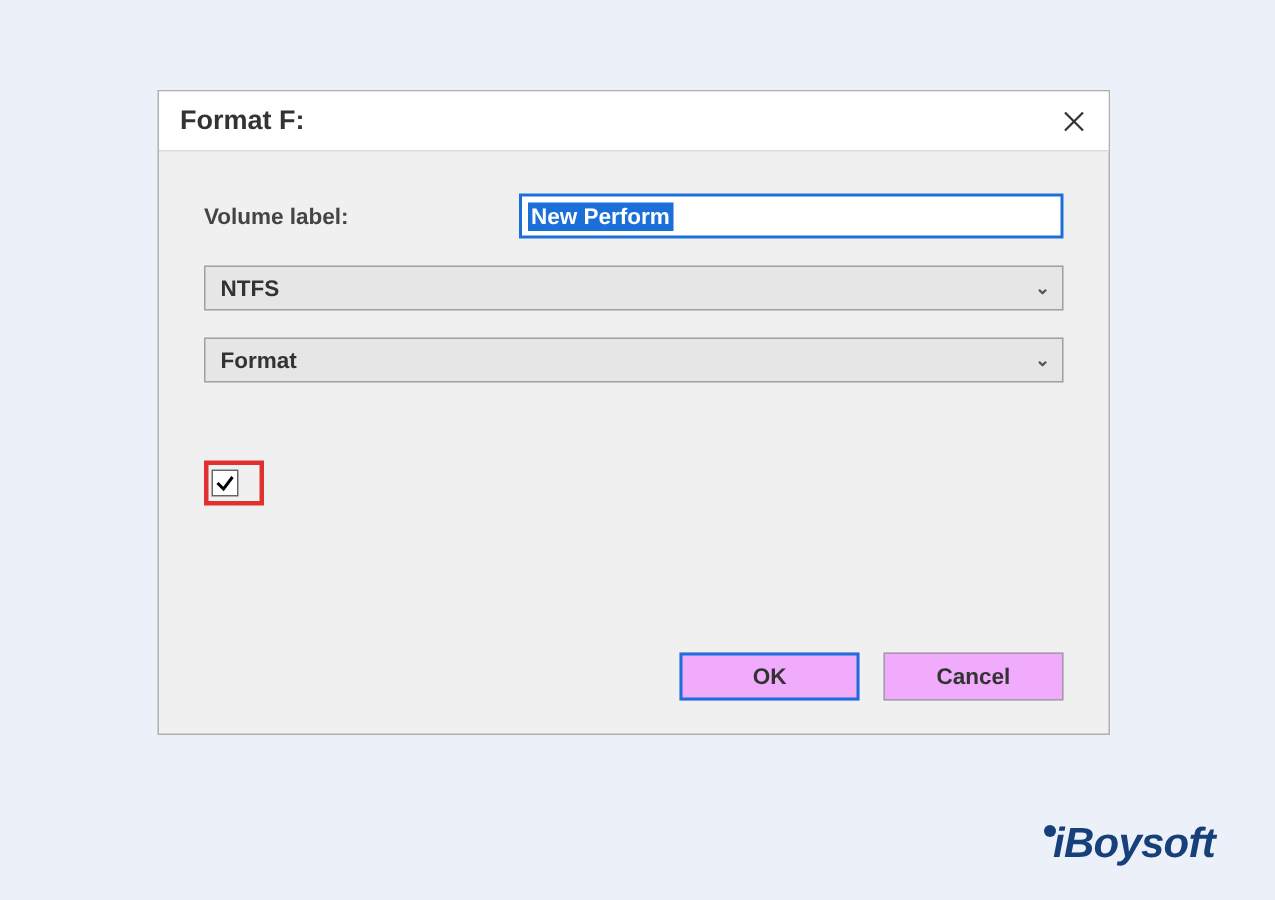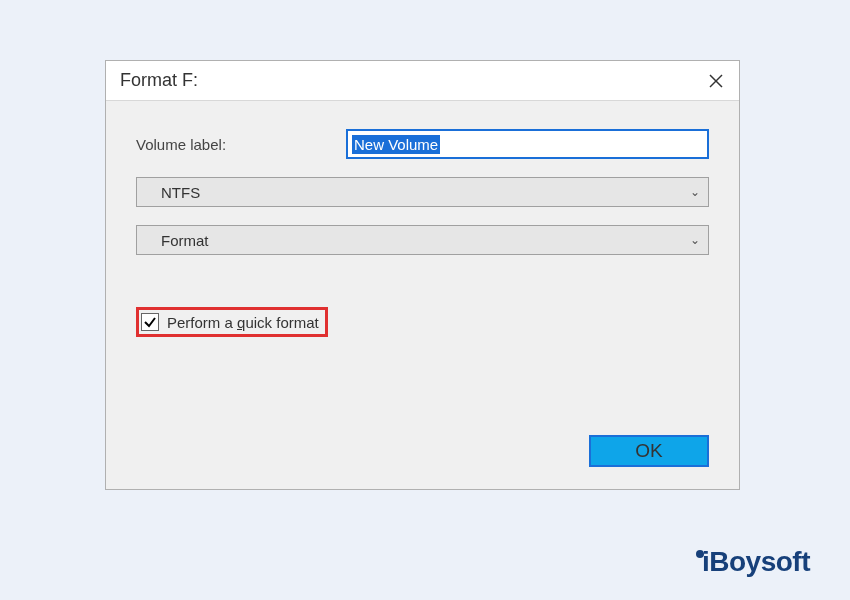--- a/index.html
+++ b/index.html
@@ -16,20 +16,21 @@
   .dialog {
     position: absolute;
     left: 105px;
     top: 60px;
     width: 635px;
     height: 430px;
     background: #f0f0f0;
     border: 1px solid #b0b0b0;
     display: flex;
     flex-direction: column;
+    font-weight: bold;
   }
   .titlebar {
     height: 40px;
     background: #ffffff;
     display: flex;
     align-items: center;
     justify-content: space-between;
     padding: 0 0 0 14px;
     border-bottom: 1px solid #d8d8d8;
   }
@@ -79,21 +80,21 @@
     font-size: 15px;
   }
   .combo {
     flex: 1;
     height: 30px;
     border: 1px solid #a0a0a0;
     background: #e6e6e6;
     display: flex;
     align-items: center;
     justify-content: space-between;
-    padding: 0 8px 0 24px;
+    padding: 0 8px 0 10px;
     font-size: 15px;
     color: #333;
   }
   .chev {
     font-size: 12px;
     color: #555;
   }
   .gap { height: 34px; }
   .checkrow {
     display: flex;
@@ -127,34 +128,35 @@
     justify-content: flex-end;
     gap: 16px;
     padding-bottom: 4px;
   }
   .btn {
     width: 120px;
     height: 32px;
     display: flex;
     align-items: center;
     justify-content: center;
-    font-size: 19px;
-    background: #0ea5e9;
+    font-size: 15px;
+    background: #f0abfc;
     border: 1px solid #a0a0a0;
     cursor: pointer;
   }
   .btn.primary {
     border: 2px solid #1a6fd8;
   }
   .watermark {
     position: absolute;
     right: 40px;
     bottom: 22px;
     font-size: 28px;
     font-weight: bold;
+    font-style: italic;
     color: #17407a;
     letter-spacing: -0.5px;
   }
   .watermark .dot {
     display: inline-block;
     width: 8px;
     height: 8px;
     background: #17407a;
     border-radius: 50%;
     vertical-align: top;
@@ -173,21 +175,21 @@
           <line x1="1" y1="1" x2="13" y2="13" stroke="#333" stroke-width="1.5"></line>
           <line x1="13" y1="1" x2="1" y2="13" stroke="#333" stroke-width="1.5"></line>
         </svg>
     </div>
   </div>
   <div class="content">
 
     <div class="row">
       <span class="label">Volume label:</span>
       <div class="textinput">
-        <span class="selected">New Volume</span>
+        <span class="selected">New Perform</span>
       </div>
     </div>
 
     <div class="row">
       <div class="combo">
         <span>NTFS</span>
         <span class="chev">⌄</span>
       </div>
     </div>
 
@@ -199,24 +201,24 @@
     </div>
 
     <div class="gap"></div>
 
     <div class="checkrow highlighted">
       <div class="checkbox">
         <svg width="14" height="14" viewBox="0 0 14 14">
             <polyline points="2,7 6,11 12,3" fill="none" stroke="#000" stroke-width="2"></polyline>
           </svg>
       </div>
-      <span class="checklabel"><span>Perform a </span><span class="underline-letter">q</span><span>uick format</span></span>
     </div>
 
 
     <div class="button-row">
       <div class="btn primary">OK</div>
+      <div class="btn">Cancel</div>
     </div>
 
   </div>
 </div>
 
 <div class="watermark"><span class="dot"></span><span>iBoysoft</span></div>
 
 </body></html>

